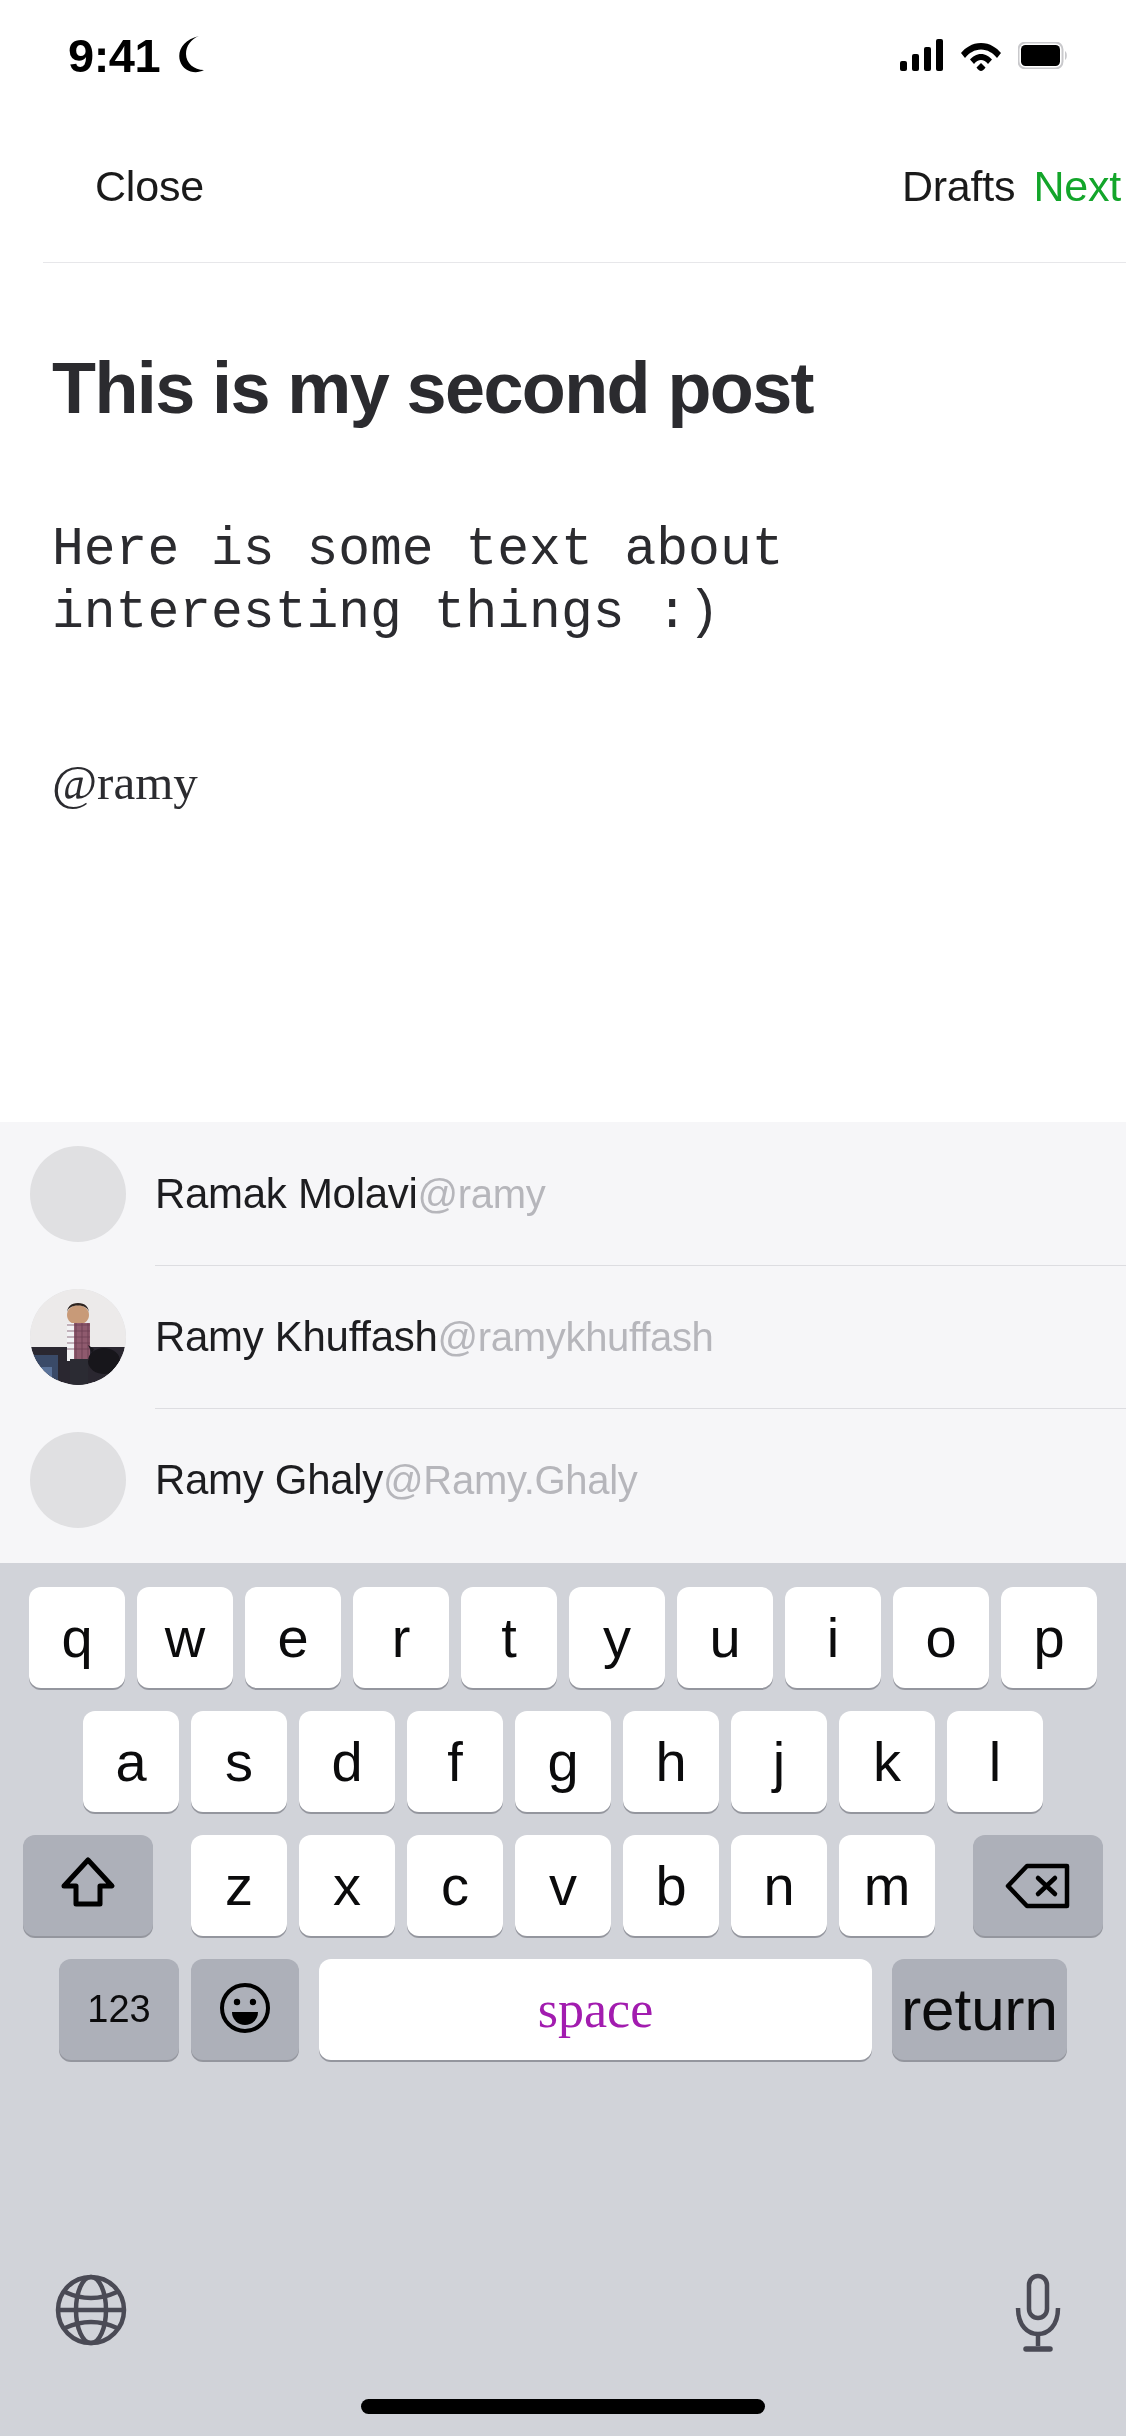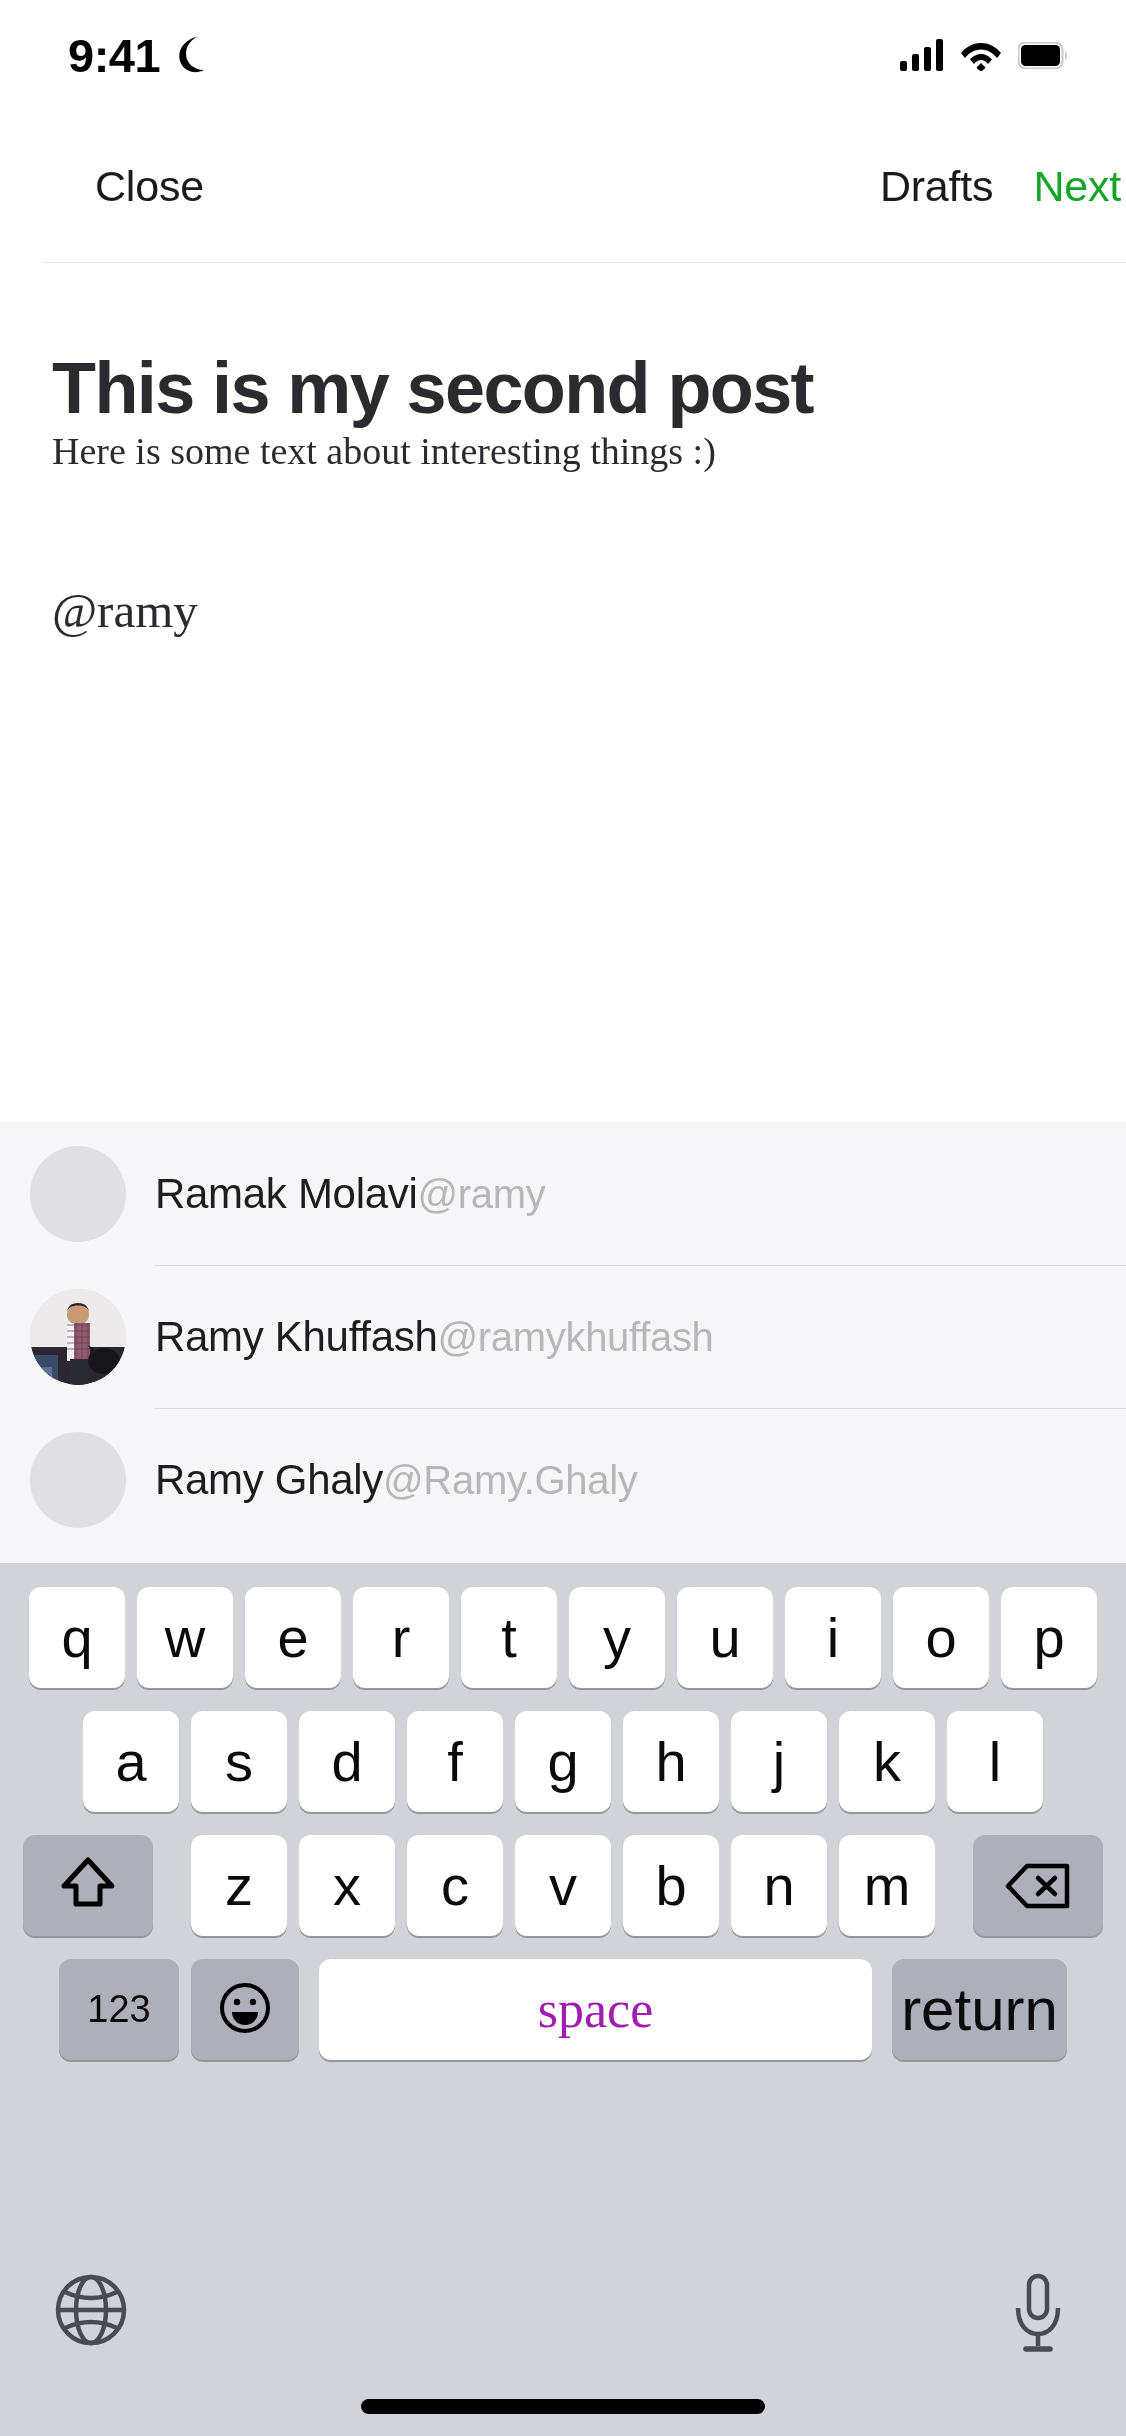--- a/index.html
+++ b/index.html
@@ -42,41 +42,42 @@
     background:#ffffff;
     margin-left:43px;
   }
   .nav-close {
     position:absolute; left:52px;
     font-size:43px; color:#1a1a1a; font-weight:400;
     letter-spacing:-0.2px;
   }
   .nav-right {
     position:absolute; right:48px;
-    display:flex; align-items:center; gap:40px;
+    display:flex; align-items:center; gap:18px;
   }
   .nav-drafts { font-size:43px; color:#1a1a1a; font-weight:400; letter-spacing:-0.2px; }
   .nav-next   { font-size:43px; color:#13a52a; font-weight:400; letter-spacing:-0.2px; }
 
   
   .editor {
     position:absolute; top:264px; left:0;
     width:1126px; height:858px;
     background:#ffffff;
     padding:6px 52px;
   }
   .post-title {
     margin-top:78px;
     font-size:72px; font-weight:700; color:#2b2b2f;
     letter-spacing:-1.6px; line-height:1.12;
     font-family:"Liberation Sans", sans-serif;
   }
   .post-body {
-    font-family:Liberation Serif, serif;
-    font-size:38px; color:#2b2b2f;
+    margin-top:90px;
+    font-family:Liberation Mono, monospace;
+    font-size:53px; color:#2b2b2f;
     line-height:1.2;
     max-width:880px;
   }
   .post-mention {
     margin-top:108px;
     font-family:"Liberation Serif", serif;
     font-size:49px; color:#2b2b2f;
     line-height:1.2;
   }
 

